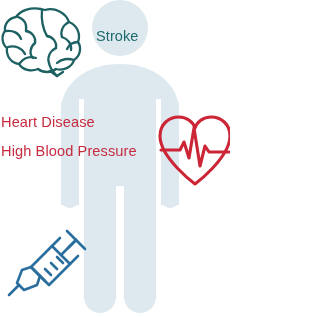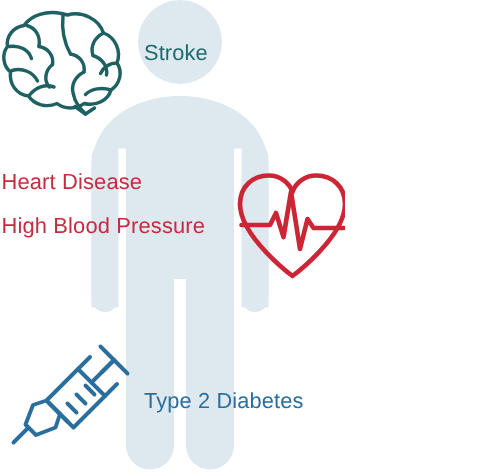--- a/index.html
+++ b/index.html
@@ -175,15 +175,14 @@
     </g>
   </svg>
 
   <div class="label label-stroke">Stroke</div>
 
   <div class="label label-risk label-risk-1">High Blood Pressure</div>
 
   <div class="label label-risk label-risk-0">Heart Disease</div>
 
 
-  <div class="label label-diabetes">Type 2 Diabetes</div>
 
 </div>
 
 </body></html>

